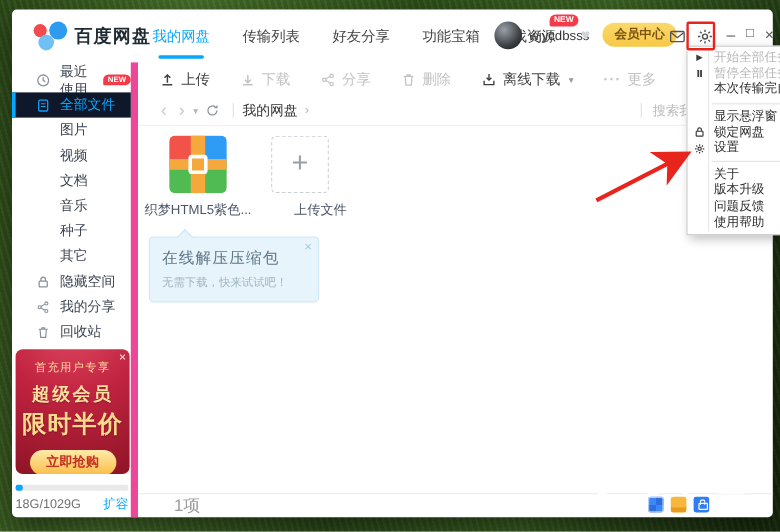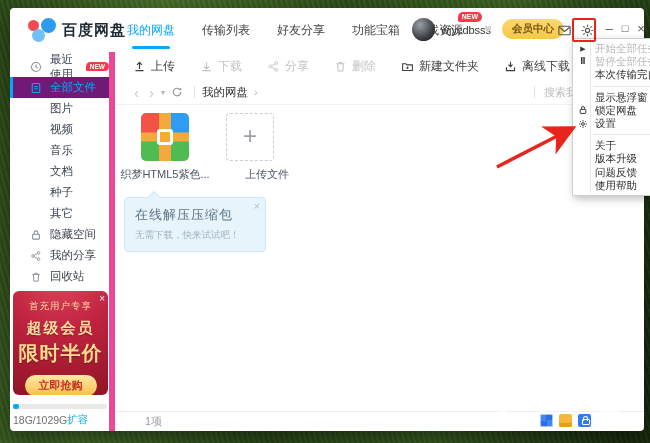--- a/index.html
+++ b/index.html
@@ -46,40 +46,40 @@
   .win-ctl { position:absolute; top:13px; font-size:13px; color:#555; width:14px; text-align:center; cursor:pointer; }
   .ctl-min { left:592px; } .ctl-max { left:608px; font-size:11px; top:14px; } .ctl-close { left:624px; }
 
   
   .win-body { flex:1; display:flex; min-height:0; }
   .sidebar { position:relative; width:105px; flex:0 0 105px; border-right:6px solid #ec4899; }
   .side-item { position:relative; height:21px; display:flex; align-items:center; padding-left:22px; font-size:11.5px; color:#3c4450; cursor:pointer; }
   .side-item .s-icon { position:absolute; left:20px; color:#8a9099; }
   .side-item .s-label { margin-left:18px; }
   .side-item.sub .s-label { margin-left:18px; }
-  .side-item.active { background:#701a75; color:#06a7ff; }
+  .side-item.active { background:#0f172a; color:#06a7ff; }
   .side-item.active .s-icon { color:#06a7ff; }
   .side-item.active::before { content:""; position:absolute; left:0; top:0; bottom:0; width:3px; background:#06a7ff; }
   .side-item .new-badge { margin-left:6px; font-size:6.5px; }
 
   
   .promo { position:absolute; left:3px; top:239px; width:95px; height:104px; border-radius:6px; overflow:hidden;
     background:radial-gradient(circle at 50% -20%, #e14b60 0%, #c02340 45%, #8f1426 100%);
     text-align:center; color:#ffd98c; cursor:pointer; }
   .promo-close { position:absolute; right:3px; top:2px; font-size:10px; color:#fff; opacity:.9; cursor:pointer; }
   .promo-header { margin-top:9px; font-size:9.5px; color:#ffd9a0; letter-spacing:1px; }
   .promo-line1 { margin-top:6px; font-size:15px; font-weight:bold; color:#ffdf9e; letter-spacing:2px; text-shadow:0 1px 1px rgba(0,0,0,.3); }
   .promo-line2 { margin-top:2px; font-size:20px; font-weight:bold; color:#ffd98c; letter-spacing:1px; text-shadow:0 1px 1px rgba(0,0,0,.35); }
   .promo-btn { margin:8px auto 0; width:72px; height:21px; line-height:21px; border-radius:11px;
     background:linear-gradient(180deg,#ffeaa9,#fbbd48); color:#c23022; font-size:11px; font-weight:bold; cursor:pointer; }
 
   
   .storage-bar { position:absolute; left:3px; top:352px; width:94px; height:5px; background:#e9e9e9; border-radius:2px; }
   .storage-fill { width:6px; height:5px; background:#06a7ff; border-radius:2px; }
-  .storage-row { position:absolute; left:3px; top:361px; width:94px; display:flex; align-items:center; }
+  .storage-row { position:absolute; left:3px; top:361px; width:94px; display:flex; justify-content:space-between; align-items:center; }
   .storage-text { font-size:10.5px; color:#707070; }
   .expand-link { font-size:10.5px; color:#06a7ff; cursor:pointer; }
 
   
   .main { flex:1; display:flex; flex-direction:column; min-width:0; }
   .toolbar { height:28px; flex:0 0 28px; display:flex; align-items:center; padding-left:18px; gap:25px; }
   .tool { display:flex; align-items:center; gap:5px; font-size:12px; color:#3f3f3f; cursor:pointer; white-space:nowrap; }
   .tool.disabled { color:#c3c3c3; }
   .tool .caret { font-size:8px; color:#999; margin-left:2px; }
   .tool .dots { letter-spacing:1px; font-weight:bold; }
@@ -110,21 +110,21 @@
   .upload-label { position:absolute; left:96px; top:62px; width:78px; text-align:right; font-size:11px; color:#4a5568; }
 
   .tooltip { position:absolute; left:9px; top:92px; width:142px; background:#e8f4fc; border:1px solid #cfe8f8; border-radius:4px; padding:8px 10px 9px; }
   .tooltip::before { content:""; position:absolute; left:24px; top:-5px; width:9px; height:9px; background:#e8f4fc;
     border-left:1px solid #cfe8f8; border-top:1px solid #cfe8f8; transform:rotate(45deg); }
   .tt-title { font-size:13px; color:#5d7586; letter-spacing:1px; }
   .tt-sub { margin-top:5px; font-size:9.5px; color:#a0b4c2; }
   .tt-close { position:absolute; right:5px; top:2px; font-size:11px; color:#a6c6db; cursor:pointer; }
 
   .main-bottom { flex:0 0 20px; border-top:1px solid #ededed; display:flex; align-items:center; }
-  .item-count { padding-left:30px; font-size:11px; color:#9b9b9b; }
+  .item-count { padding-left:30px; font-size:14px; color:#9b9b9b; }
 
   
   .menu { position:absolute; left:572px; top:38px; width:90px; background:#fff; border:1px solid #cfcfcf;
     box-shadow:2px 3px 8px rgba(0,0,0,.25); padding:3px 0; z-index:5; }
   .menu::before { content:""; position:absolute; left:17px; top:2px; bottom:2px; width:1px; background:#e8e8e8; }
   .menu-item { position:relative; height:13.2px; line-height:13.2px; padding-left:22px; font-size:10.5px; color:#2f2f2f; white-space:nowrap; cursor:pointer; }
   .menu-item.disabled { color:#b8b8b8; }
   .menu-item .m-icon { position:absolute; left:4px; top:0; width:12px; height:13.2px; color:#3c3c3c;
     display:flex; align-items:center; justify-content:center; font-size:7px; }
   .menu-item .m-icon.pause { font-size:8px; font-weight:bold; }
@@ -217,24 +217,24 @@
           </span>
         <span class="s-label">全部文件</span>
       </div>
       <div class="side-item sub">
           <span class="s-label">图片</span>
         </div>
       <div class="side-item sub">
           <span class="s-label">视频</span>
         </div>
       <div class="side-item sub">
+          <span class="s-label">文档</span>
+        </div>
+      <div class="side-item sub">
           <span class="s-label">音乐</span>
-        </div>
-      <div class="side-item sub">
-          <span class="s-label">文档</span>
         </div>
       <div class="side-item sub">
           <span class="s-label">种子</span>
         </div>
       <div class="side-item sub">
           <span class="s-label">其它</span>
         </div>
       <div class="side-item">
         <span class="s-icon">
             <svg viewBox="0 0 16 16" width="12" height="12">
@@ -303,27 +303,20 @@
               <circle cx="11.5" cy="12.2" r="1.7" fill="none" stroke="currentColor" stroke-width="1.2"></circle>
               <path d="M5.6 7.2l4.3-2.6M5.6 8.8l4.3 2.6" fill="none" stroke="currentColor" stroke-width="1.2"></path>
             </svg>
           <span>分享</span>
         </div>
         <div class="tool disabled">
           <svg viewBox="0 0 16 16" width="13" height="13">
               <path d="M3 4.5h10M6.5 4.5V3h3v1.5M4.5 4.5l.7 9h5.6l.7-9" fill="none" stroke="currentColor" stroke-width="1.3"></path>
             </svg>
           <span>删除</span>
-        </div>
-        <div class="tool">
-          <svg viewBox="0 0 16 16" width="13" height="13">
-              <path d="M2 4.5h4l1.2 1.5H14v7H2z" fill="none" stroke="currentColor" stroke-width="1.3"></path>
-              <path d="M8 8.2v3M6.5 9.7h3" stroke="currentColor" stroke-width="1.2"></path>
-            </svg>
-          <span>新建文件夹</span>
         </div>
         <div class="tool">
           <svg viewBox="0 0 16 16" width="13" height="13">
               <path d="M8 2v6M5.5 5.8L8 8.3l2.5-2.5M3 9v4h10V9" fill="none" stroke="currentColor" stroke-width="1.4"></path>
             </svg>
           <span>离线下载</span>
           <span class="caret">▾</span>
         </div>
         <div class="tool disabled">
           <span class="dots">···</span>

